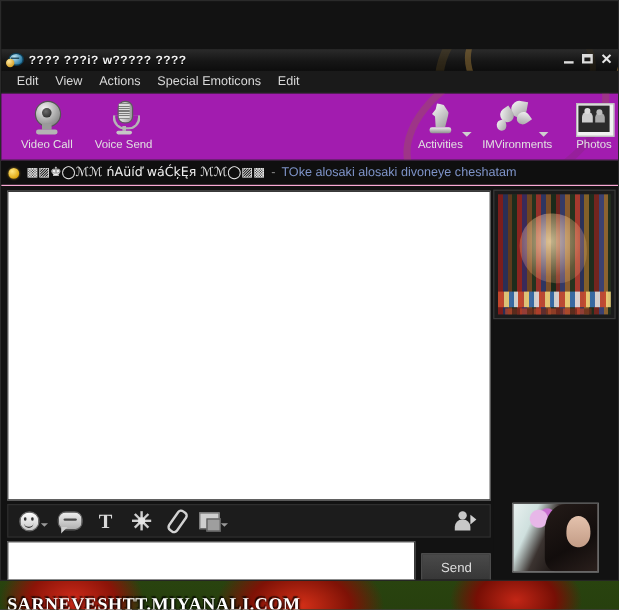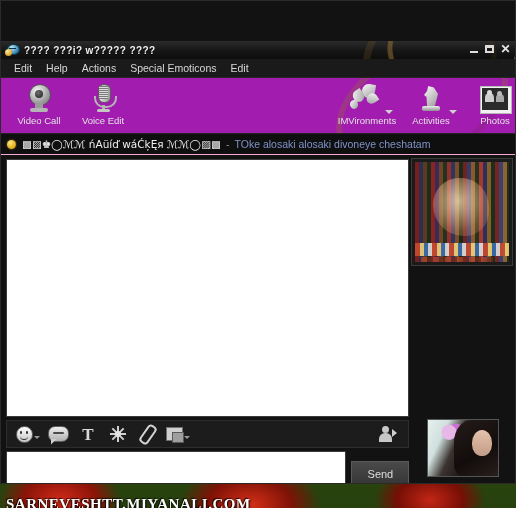--- a/index.html
+++ b/index.html
@@ -352,21 +352,21 @@
           <div class="max-glyph"></div>
         </div>
       <div class="wbtn">
           <span class="close-glyph">✕</span>
         </div>
     </div>
   </div>
 
   <div id="menubar">
     <div class="menu-item">Edit</div>
-    <div class="menu-item">Help</div>
+    <div class="menu-item">View</div>
     <div class="menu-item">Actions</div>
     <div class="menu-item">Special Emoticons</div>
     <div class="menu-item">Edit</div>
   </div>
 
   <div id="toolbar">
     <div class="tb-swirl"></div>
 
     <div class="tb-group" style="left:6px;">
       <div class="tb-btn">
@@ -383,45 +383,45 @@
       <div class="tb-btn">
         <div class="tb-ico">
           <div class="ico-mic">
               <div class="head"></div>
               <div class="grill"></div>
               <div class="arc"></div>
               <div class="stem"></div>
               <div class="foot"></div>
             </div>
         </div>
-        <div class="tb-lbl">Voice Edit</div>
+        <div class="tb-lbl">Voice Send</div>
       </div>
     </div>
 
     <div class="tb-group" style="left:334px;">
+      <div class="tb-btn">
+        <div class="tb-ico">
+          <div class="ico-knight">
+              <div class="body"></div>
+              <div class="base"></div>
+            </div>
+        </div>
+        <div class="tb-lbl">Activities</div>
+        <div class="tb-caret"></div>
+      </div>
       <div class="tb-btn">
         <div class="tb-ico">
           <div class="ico-leaf">
             <i style="left:12px;top:0px;width:13px;height:14px;transform:rotate(10deg);"></i>
             <i style="left:3px;top:6px;width:11px;height:12px;transform:rotate(-35deg);"></i>
             <i style="left:17px;top:9px;width:10px;height:11px;transform:rotate(55deg);"></i>
             <i style="left:0px;top:16px;width:8px;height:9px;transform:rotate(-15deg);"></i>
           </div>
         </div>
         <div class="tb-lbl">IMVironments</div>
-        <div class="tb-caret"></div>
-      </div>
-      <div class="tb-btn">
-        <div class="tb-ico">
-          <div class="ico-knight">
-              <div class="body"></div>
-              <div class="base"></div>
-            </div>
-        </div>
-        <div class="tb-lbl">Activities</div>
         <div class="tb-caret"></div>
       </div>
       <div class="tb-btn">
         <div class="tb-ico">
           <div class="ico-photos">
             <div class="frame"></div>
               <div class="inner"></div>
             <div class="p1"></div>
               <div class="p1h"></div>
               <div class="p2"></div>

